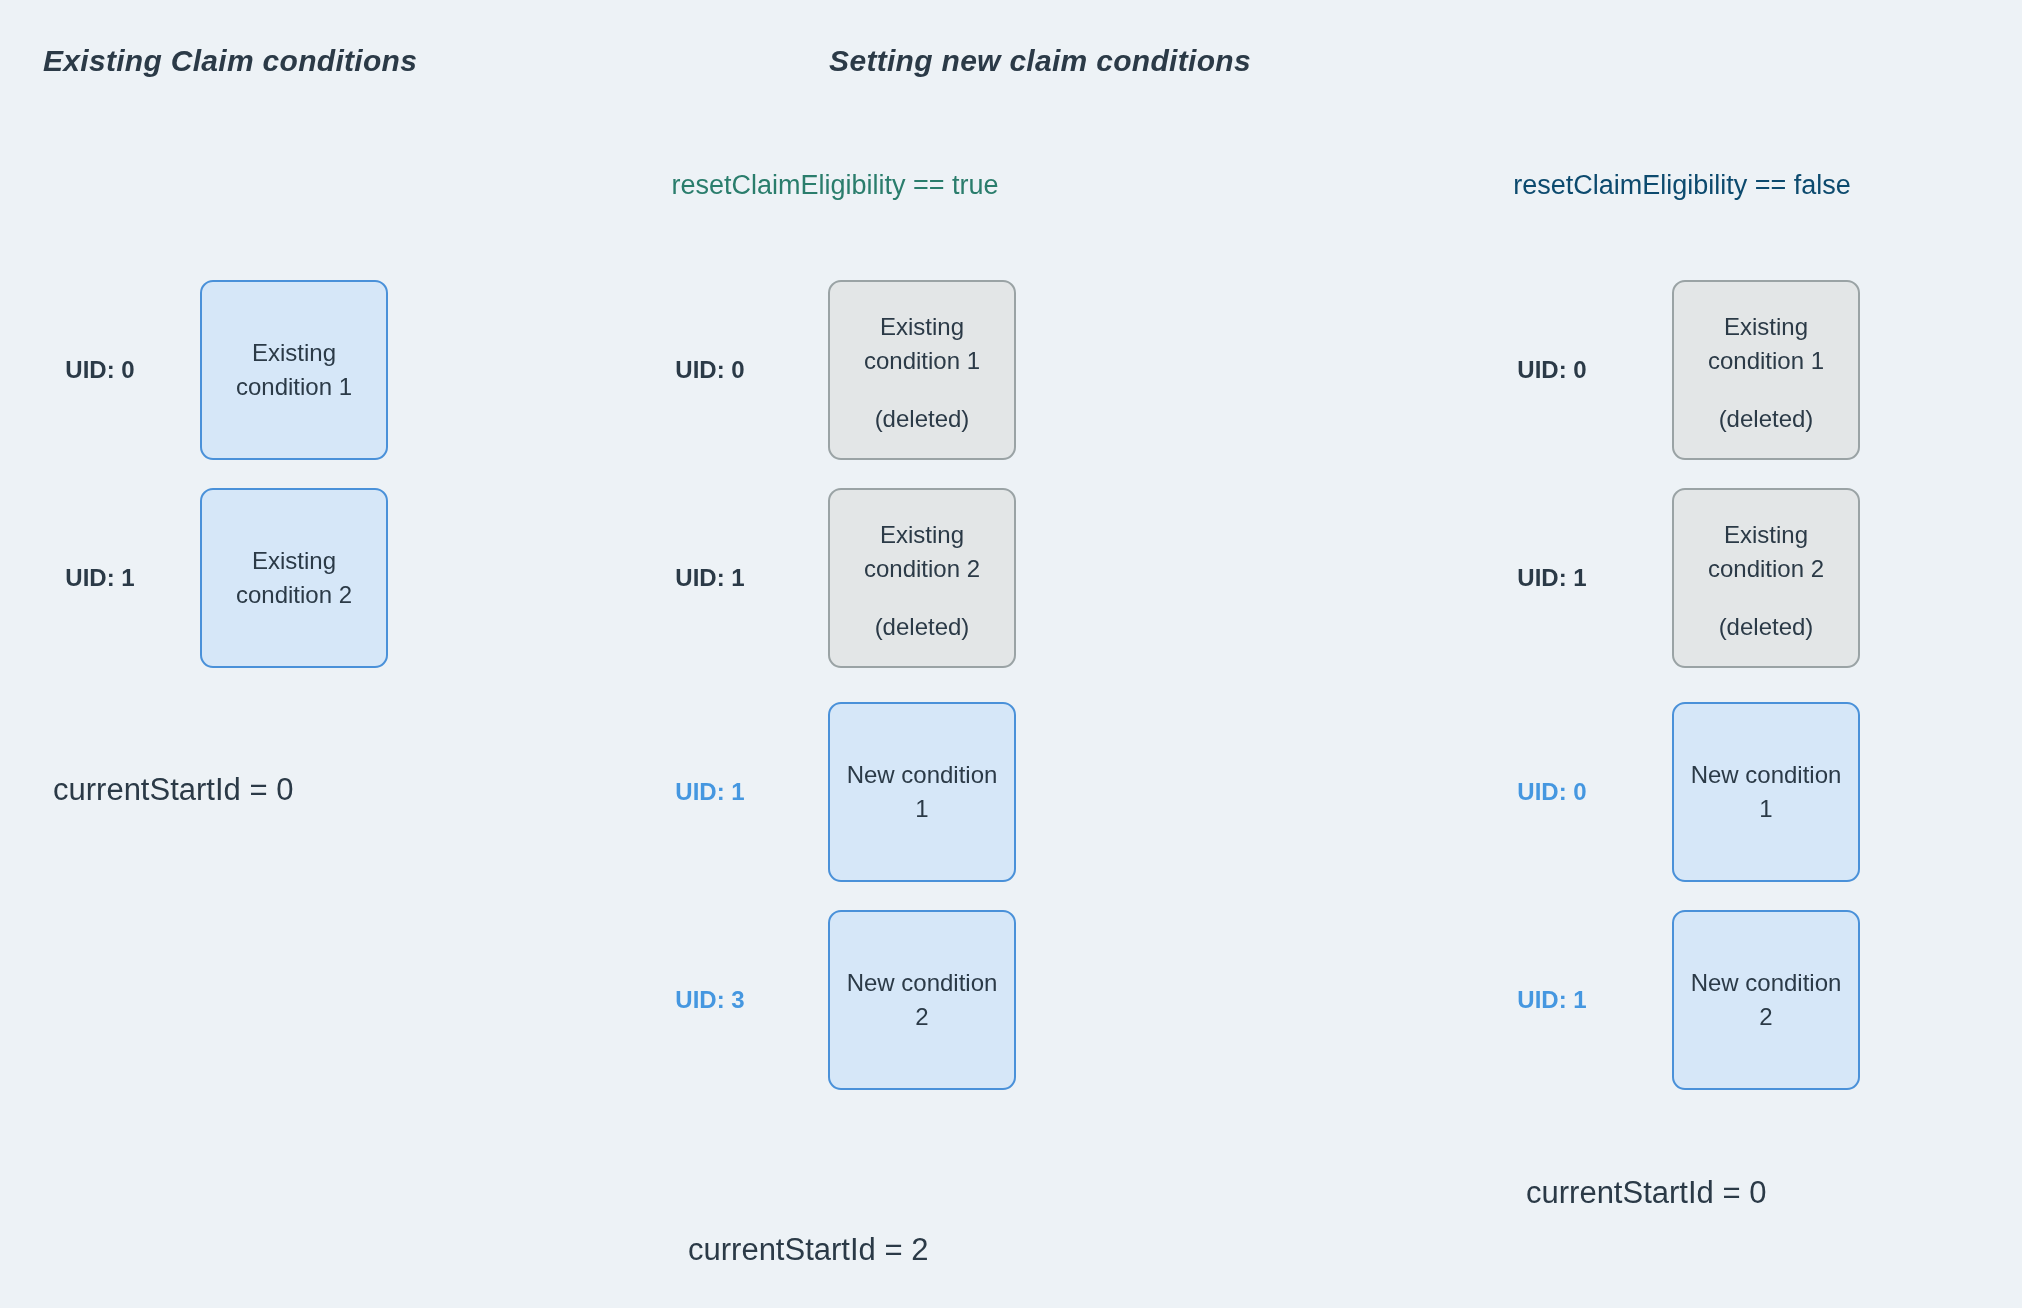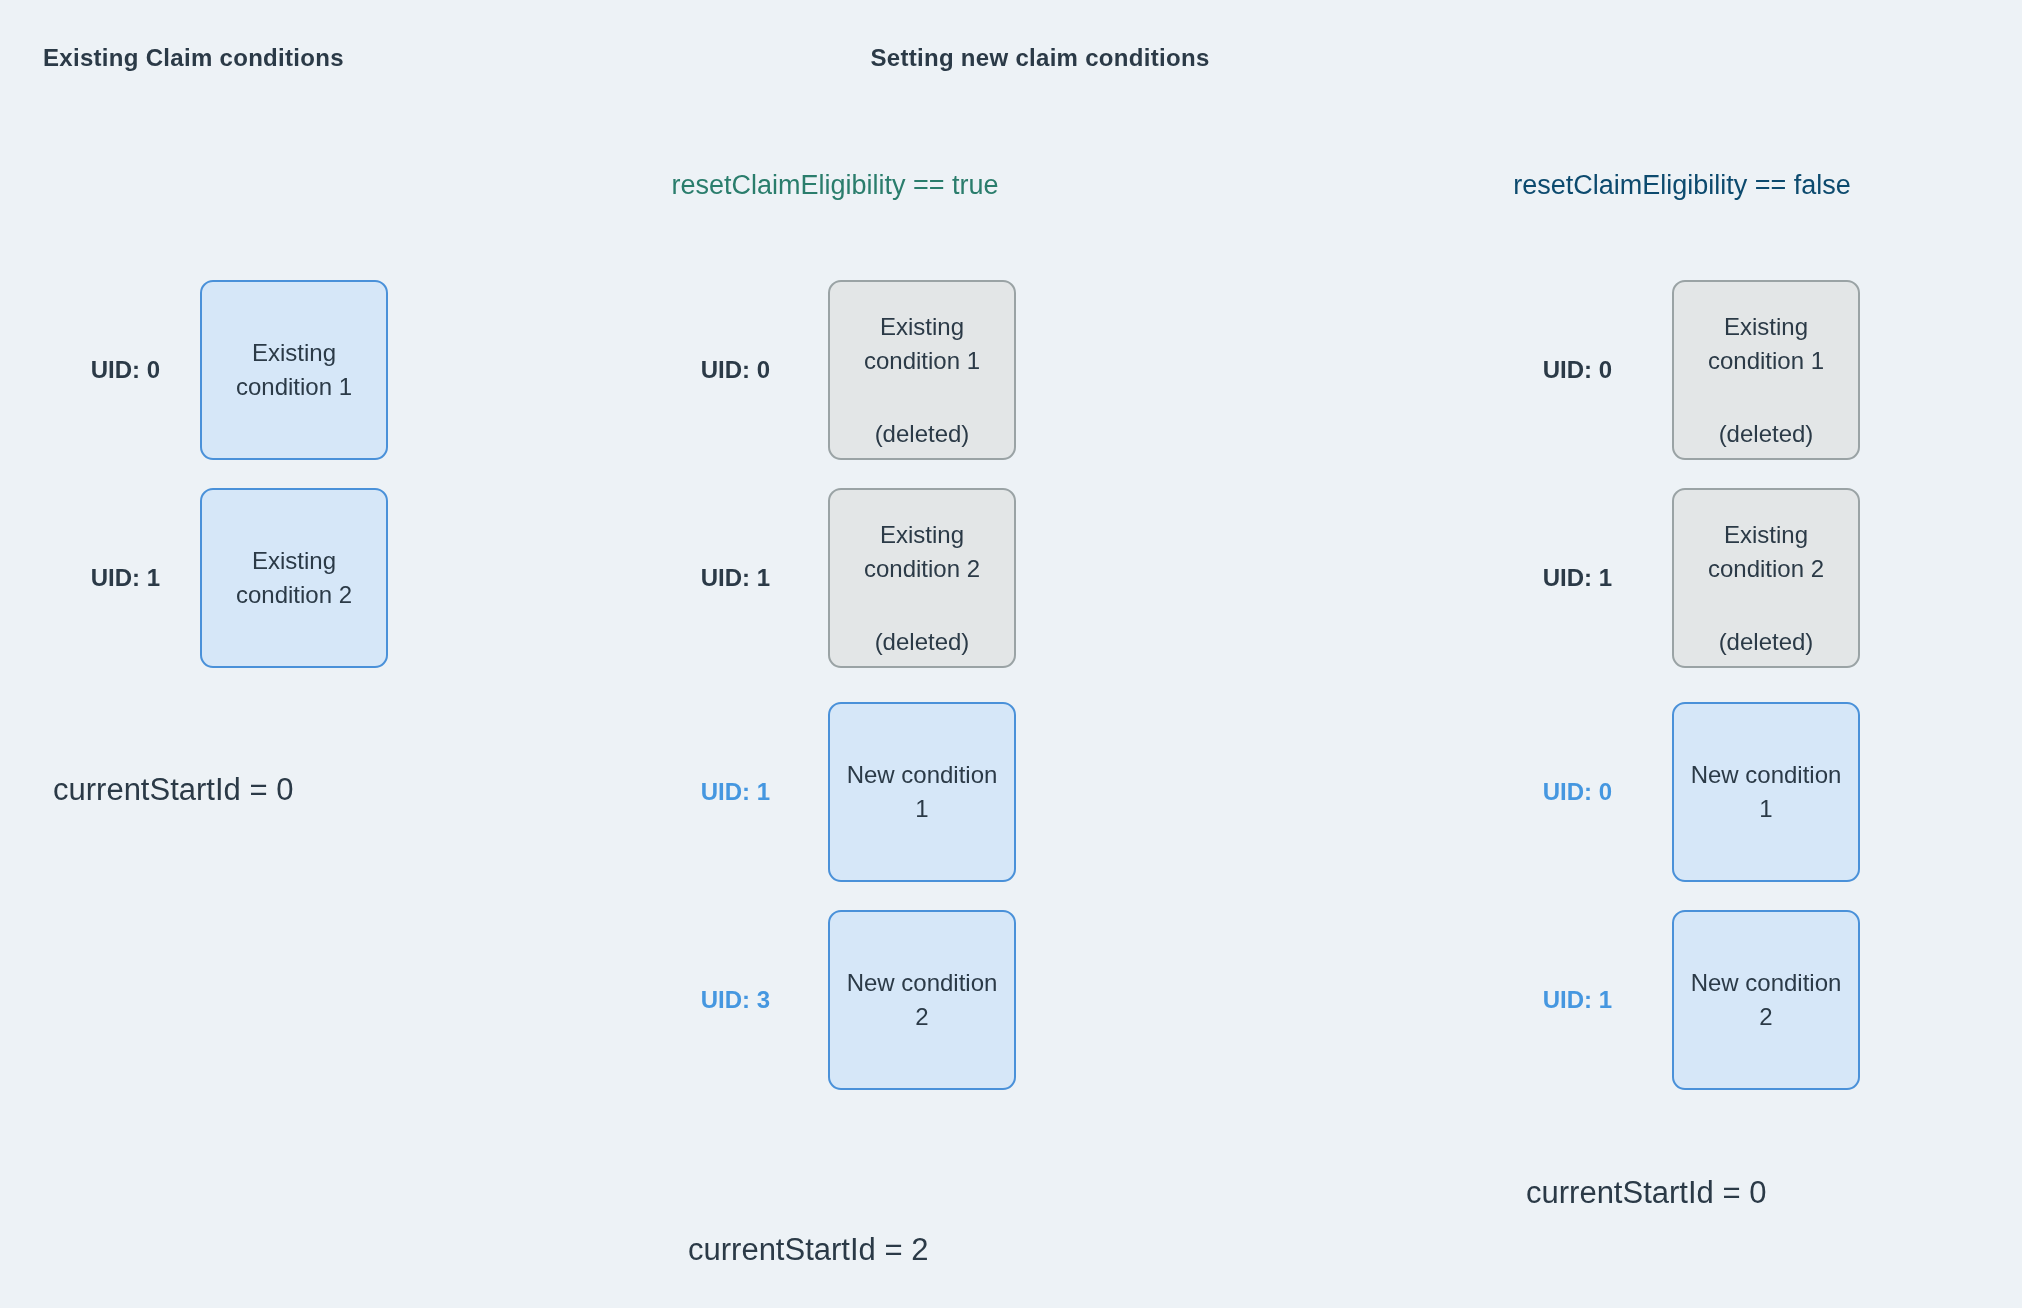--- a/index.html
+++ b/index.html
@@ -10,24 +10,25 @@
     position: relative;
     width: 2022px;
     height: 1308px;
     background: #edf2f6;
     font-family: "Liberation Sans", sans-serif;
     color: #2b3a47;
     overflow: hidden;
   }
   .h-title {
     position: absolute;
-    font-size: 24px;
+    font-size: 30px;
     font-weight: bold;
     letter-spacing: 0.3px;
     white-space: nowrap;
+    font-style: italic;
   }
   .h-title.left { left: 43px; top: 44px; }
   .h-title.center { left: 790px; top: 44px; width: 500px; text-align: center; }
   .subtitle {
     position: absolute;
     top: 130px;
     width: 460px;
     font-size: 27px;
     text-align: center;
     white-space: nowrap;
@@ -40,21 +41,21 @@
     height: 180px;
     display: flex;
     align-items: center;
   }
   .row.c1 { left: 40px; }
   .row.c2 { left: 650px; }
   .row.c3 { left: 1492px; }
   .uid {
     flex: 0 0 120px;
     width: 120px;
-    text-align: right;
+    text-align: center;
     font-size: 24px;
     font-weight: bold;
     white-space: nowrap;
   }
   .uid.blue { color: #4597e0; }
   .box {
     width: 188px;
     height: 180px;
     box-sizing: border-box;
     border-radius: 13px;
@@ -72,21 +73,21 @@
   .box.blue {
     background: #d6e7f8;
     border: 2px solid #4a91d9;
   }
   .box.gray {
     background: #e3e6e7;
     border: 2px solid #9aa3a5;
     justify-content: flex-start;
     padding-top: 28px;
   }
-  .box .note { margin-top: 39px; }
+  .box .note { margin-top: 24px; }
   .caption {
     position: absolute;
     width: 480px;
     font-size: 31px;
     text-align: left;
     white-space: nowrap;
   }
   .caption.c1 { left: 53px;   top: 772px; }
   .caption.c2 { left: 688px;  top: 1232px; }
   .caption.c3 { left: 1526px; top: 1175px; }

